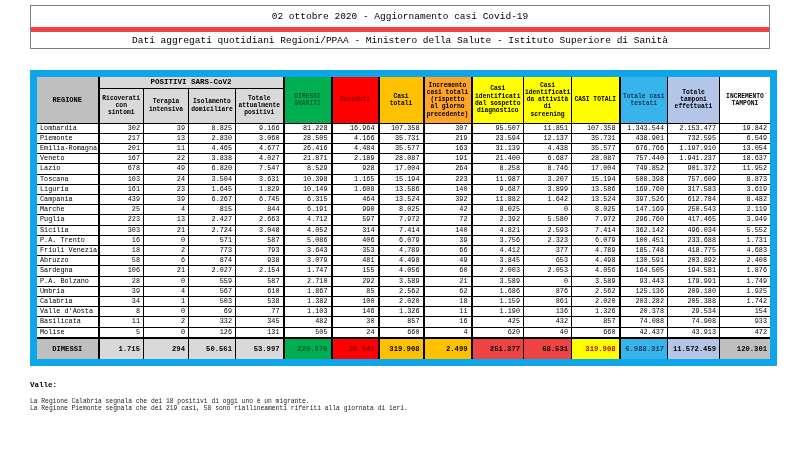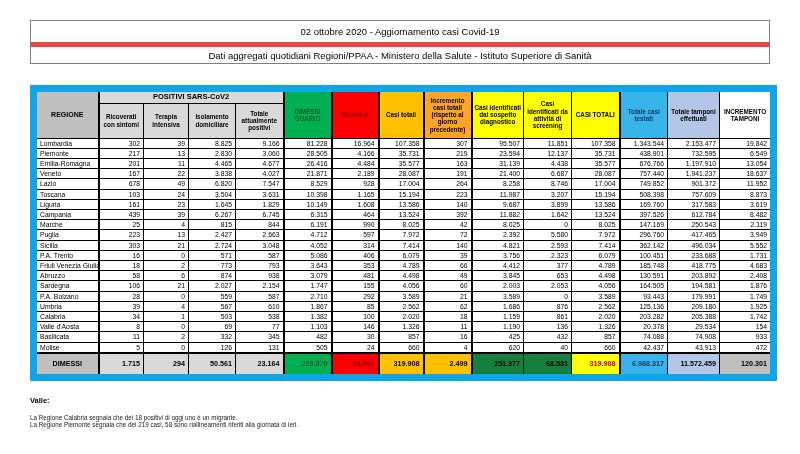--- a/index.html
+++ b/index.html
@@ -1,18 +1,18 @@
 <!DOCTYPE html>
 <html><head>
 <meta charset="utf-8">
 <style>
   * { box-sizing: border-box; margin: 0; padding: 0; }
   html,body { width: 800px; height: 454px; background: #ffffff;
     font-family: "Liberation Sans", sans-serif; color: #000; overflow: hidden; }
-  .page { width: 800px; height: 332px; padding: 20px 30px 0 30px; }
+  .page { width: 800px; height: 332px; padding: 5px 30px 0 30px; font-family: Liberation Mono, monospace; }
 
   
   .title-box { width: 740px; border: 1px solid #7f7f7f; }
   .title-row { height: 21px; display: flex; align-items: center; justify-content: center;
     font-size: 9.5px; }
   .title-row + .title-row { border-top: 5px solid #ef4444; }
 
   
   .tbl-wrap { margin-top: 21px; }
   table { border-collapse: collapse; table-layout: fixed; width: 740px;
@@ -39,21 +39,21 @@
 
   .bl2 { border-left-width: 2px; }
 
   tr.total td { height: 20px; font-weight: bold; font-size: 7.2px; line-height: 20px;
     border-top: 2px solid #000; }
   tr.total td.t-label { background: #bfbfbf; text-align: center; }
   .t-gray   { background: #d9d9d9; }
   .t-green  { background: #00b050; color: #0a5c2c; }
   .t-red    { background: #ff0000; color: #8b0000; }
   .t-amber  { background: #ffc000; }
-  .t-yellow { background: #15803d; }
+  .t-yellow { background: #ef4444; }
   .t-yellowred { background: #ffff00; color: #c00000; }
   .t-blue   { background: #37b4e9; color: #17375e; }
   .t-peri   { background: #b4c6e7; }
   .t-graydark { background: #bfbfbf; }
 
   
   .notes { margin-top: 15px; }
   .notes-title { font-size: 7.5px; font-weight: bold; }
   .notes-lines { margin-top: 9px; font-size: 6.3px; line-height: 1.2; color: #1a1a1a; }
 </style>
@@ -464,21 +464,21 @@
             <td class="num">660</td>
             <td class="num bl2">42.437</td>
             <td class="num">43.913</td>
             <td class="num">472</td>
           </tr>
           <tr class="total">
             <td class="t-label">DIMESSI</td>
             <td class="num t-gray bl2">1.715</td>
             <td class="num t-gray">294</td>
             <td class="num t-gray">50.561</td>
-            <td class="num t-gray">23.164</td>
+            <td class="num t-gray">53.997</td>
             <td class="num t-green bl2">229.970</td>
             <td class="num t-red bl2">35.941</td>
             <td class="num t-amber bl2">319.908</td>
             <td class="num t-amber bl2">2.499</td>
             <td class="num t-yellow bl2">251.377</td>
             <td class="num t-yellow">68.531</td>
             <td class="num t-yellowred">319.908</td>
             <td class="num t-blue bl2">6.988.317</td>
             <td class="num t-peri">11.572.459</td>
             <td class="num t-graydark">120.301</td>

